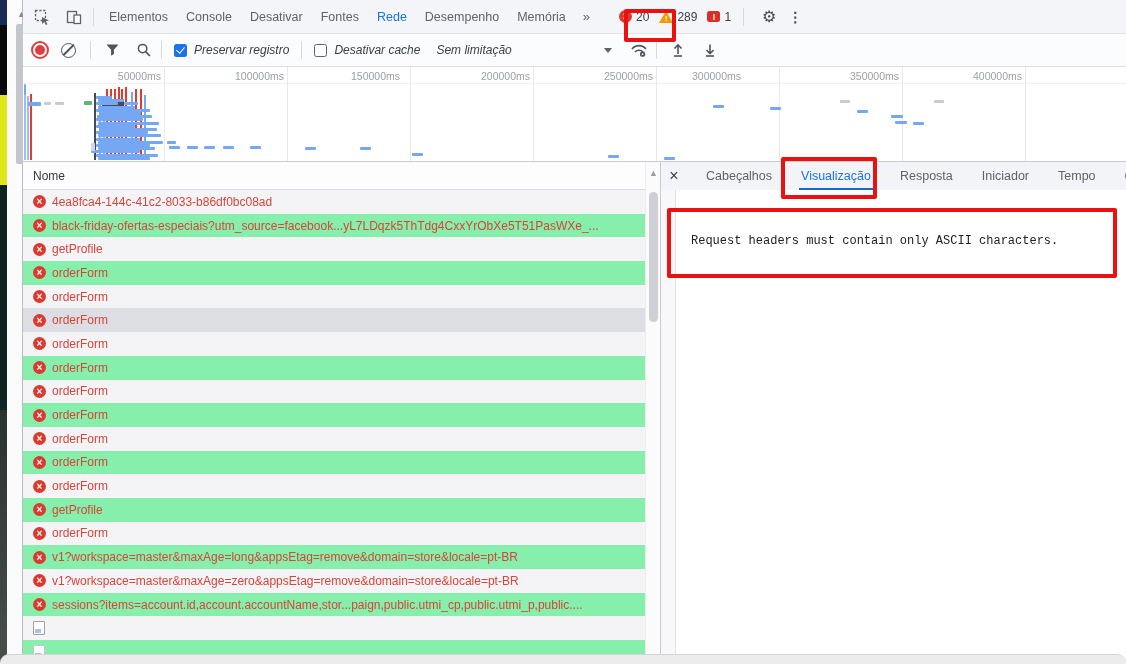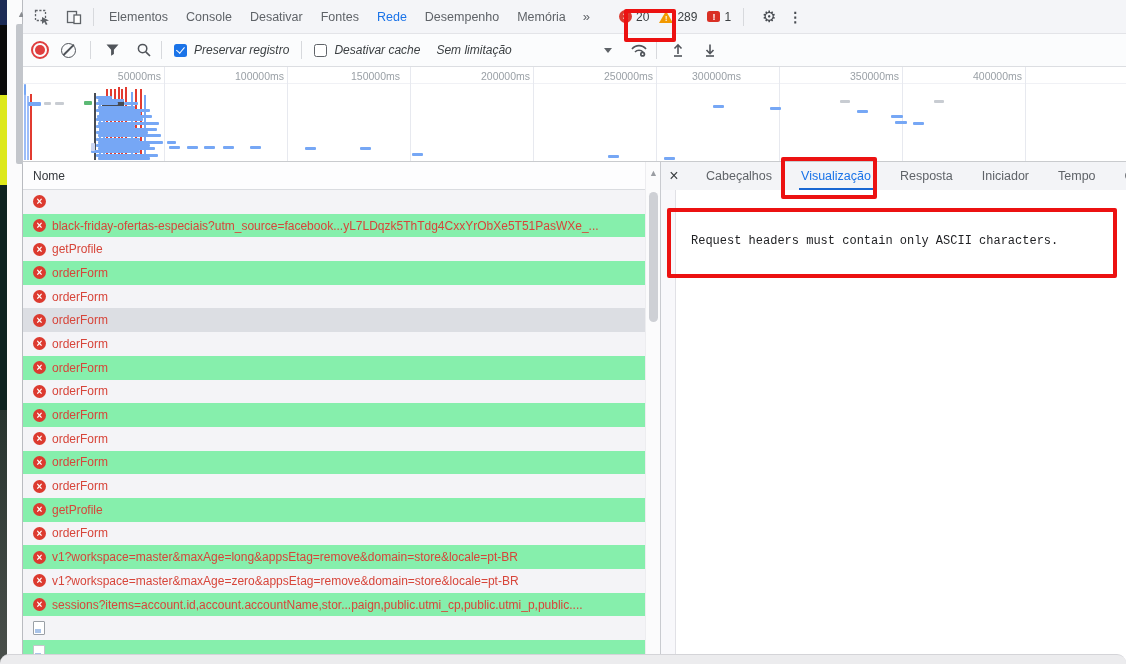--- a/index.html
+++ b/index.html
@@ -315,20 +315,21 @@
         <div class="wbar" style="left: 911px; top: 33px; width: 10px; height: 2.5px; background: rgb(200, 204, 210); border-radius: 1px;"></div>
       </div>
 
     <div class="abs" id="list">
       <div id="list-head">
         <span>Nome</span>
       </div>
       <div id="rows">
           <div class="req-row error stripe">
             <span class="ric err">×</span>
+            <span class="nm">4ea8fca4-144c-41c2-8033-b86df0bc08ad</span>
           </div>
           <div class="req-row error">
             <span class="ric err">×</span>
             <span class="nm">black-friday-ofertas-especiais?utm_source=facebook...yL7LDqzk5ThTdg4CxxYrObXe5T51PasWXe_...</span>
           </div>
           <div class="req-row error stripe">
             <span class="ric err">×</span>
             <span class="nm">getProfile</span>
           </div>
           <div class="req-row error">

